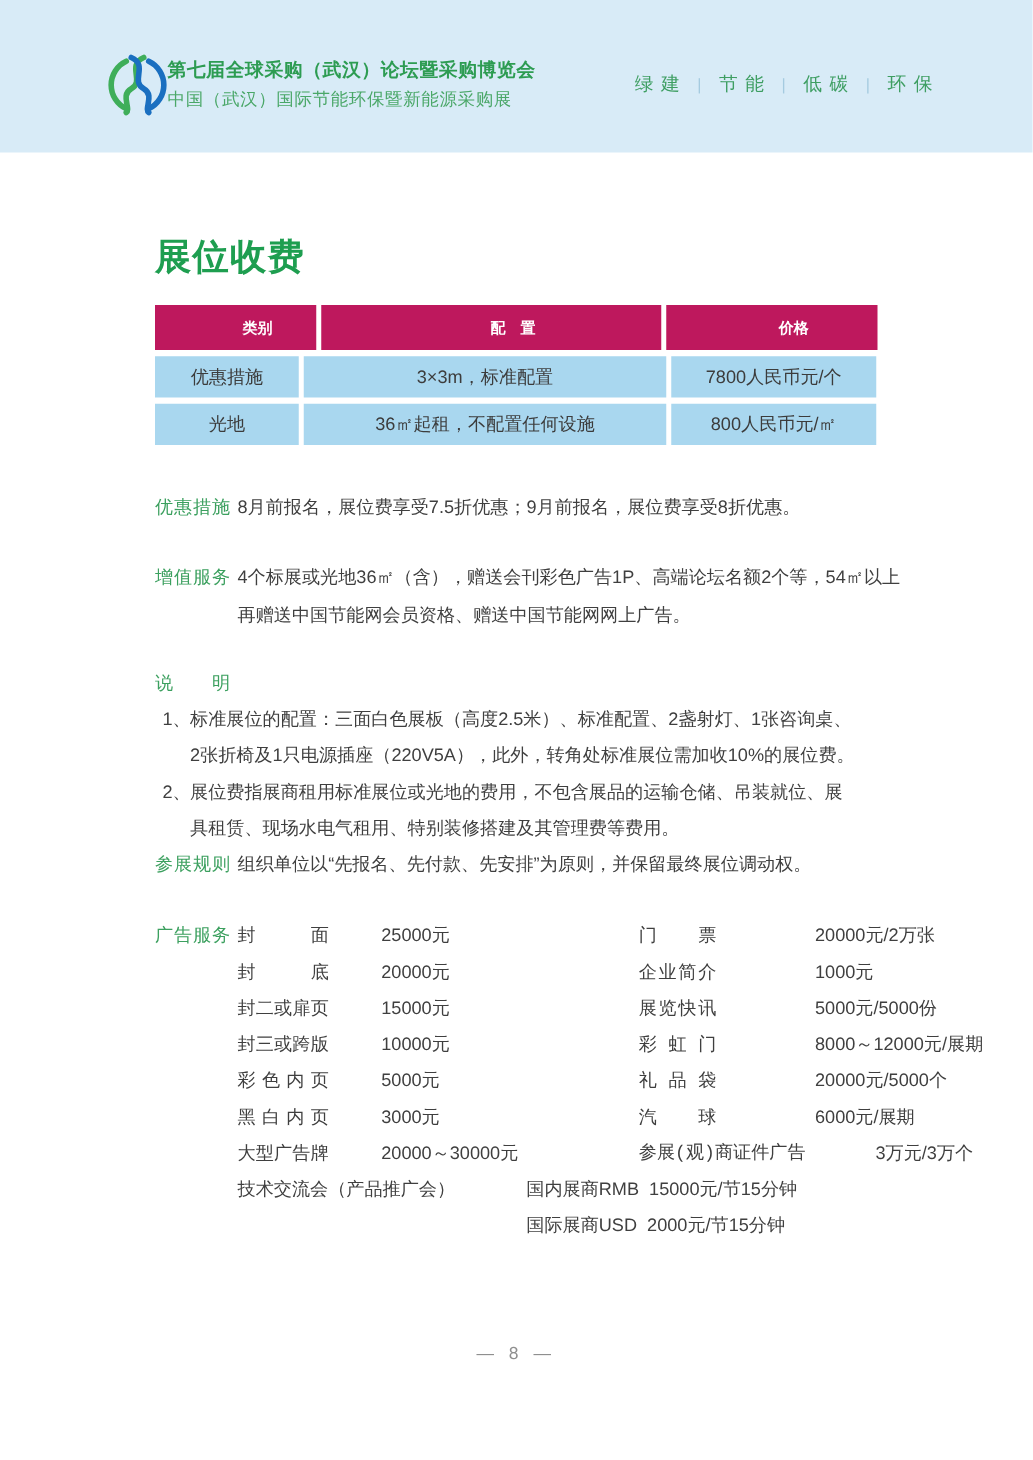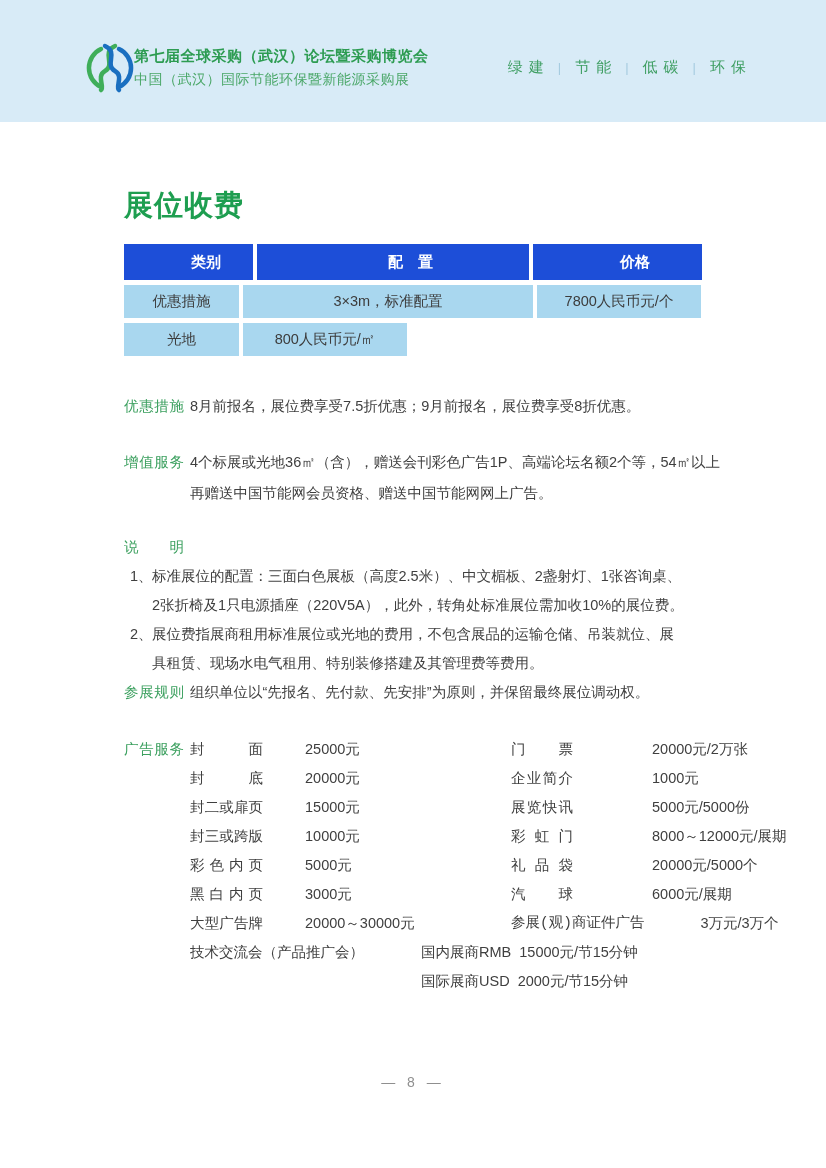--- a/index.html
+++ b/index.html
@@ -26,21 +26,21 @@
   .page-title{position:absolute;left:124px;top:186px;font-size:29px;font-weight:600;
               color:#1e9e50;letter-spacing:1px;}
 
   
   .booth-table{position:absolute;left:124px;top:244px;width:578px;}
   .t-row{display:flex;margin-bottom:5px;}
   .t-cell{display:flex;align-items:center;justify-content:center;}
   .t-c1{width:115px;margin-right:4px;}
   .t-c2{width:290px;margin-right:4px;}
   .t-c3{width:164px;}
-  .t-head .t-cell{background:#1d4ed8;color:#ffffff;font-weight:bold;font-size:15px;height:36px;padding-left:35px;}
+  .t-head .t-cell{background:#be185d;color:#ffffff;font-weight:bold;font-size:12px;height:36px;padding-left:35px;}
   .t-body .t-cell{background:#a9d7ef;color:#3c3c3c;font-size:14.5px;height:33px;}
 
   
   .sec{position:absolute;left:124px;display:flex;font-size:14.5px;line-height:30px;justify-content:space-between;}
   .sec-label{width:60px;flex-shrink:0;color:#3ca05f;text-align:justify;
              text-align-last:justify;}
   .sec-body{margin-left:6px;}
   .line{white-space:nowrap;}
 
   .sec-discount{top:391px;}
@@ -102,20 +102,21 @@
       <div class="t-cell t-c2">配　置</div>
       <div class="t-cell t-c3">价格</div>
     </div>
     <div class="t-row t-body">
       <div class="t-cell t-c1">优惠措施</div>
       <div class="t-cell t-c2">3×3m，标准配置</div>
       <div class="t-cell t-c3">7800人民币元/个</div>
     </div>
     <div class="t-row t-body">
       <div class="t-cell t-c1">光地</div>
+      <div class="t-cell t-c2">36㎡起租，不配置任何设施</div>
       <div class="t-cell t-c3">800人民币元/㎡</div>
     </div>
   </div>
 
   <div class="sec sec-discount">
     <div class="sec-label">优惠措施</div>
     <div class="sec-body">
       <div class="line">8月前报名，展位费享受7.5折优惠；9月前报名，展位费享受8折优惠。</div>
     </div>
   </div>
@@ -127,21 +128,21 @@
       <div class="line">再赠送中国节能网会员资格、赠送中国节能网网上广告。</div>
     </div>
   </div>
 
   <div class="sec sec-notes">
     <div class="sec-label">说明</div>
     <div class="sec-body">
       <div class="note-item">
         <div class="note-num">1、</div>
         <div>
-          <div class="line">标准展位的配置：三面白色展板（高度2.5米）、中文楣板、2盏射灯、1张咨询桌、</div>
+          <div class="line">标准展位的配置：三面白色展板（高度2.5米）、标准配置、2盏射灯、1张咨询桌、</div>
           <div class="line">2张折椅及1只电源插座（220V5A），此外，转角处标准展位需加收10%的展位费。</div>
         </div>
       </div>
       <div class="note-item">
         <div class="note-num">2、</div>
         <div>
           <div class="line">展位费指展商租用标准展位或光地的费用，不包含展品的运输仓储、吊装就位、展</div>
           <div class="line">具租赁、现场水电气租用、特别装修搭建及其管理费等费用。</div>
         </div>
       </div>

